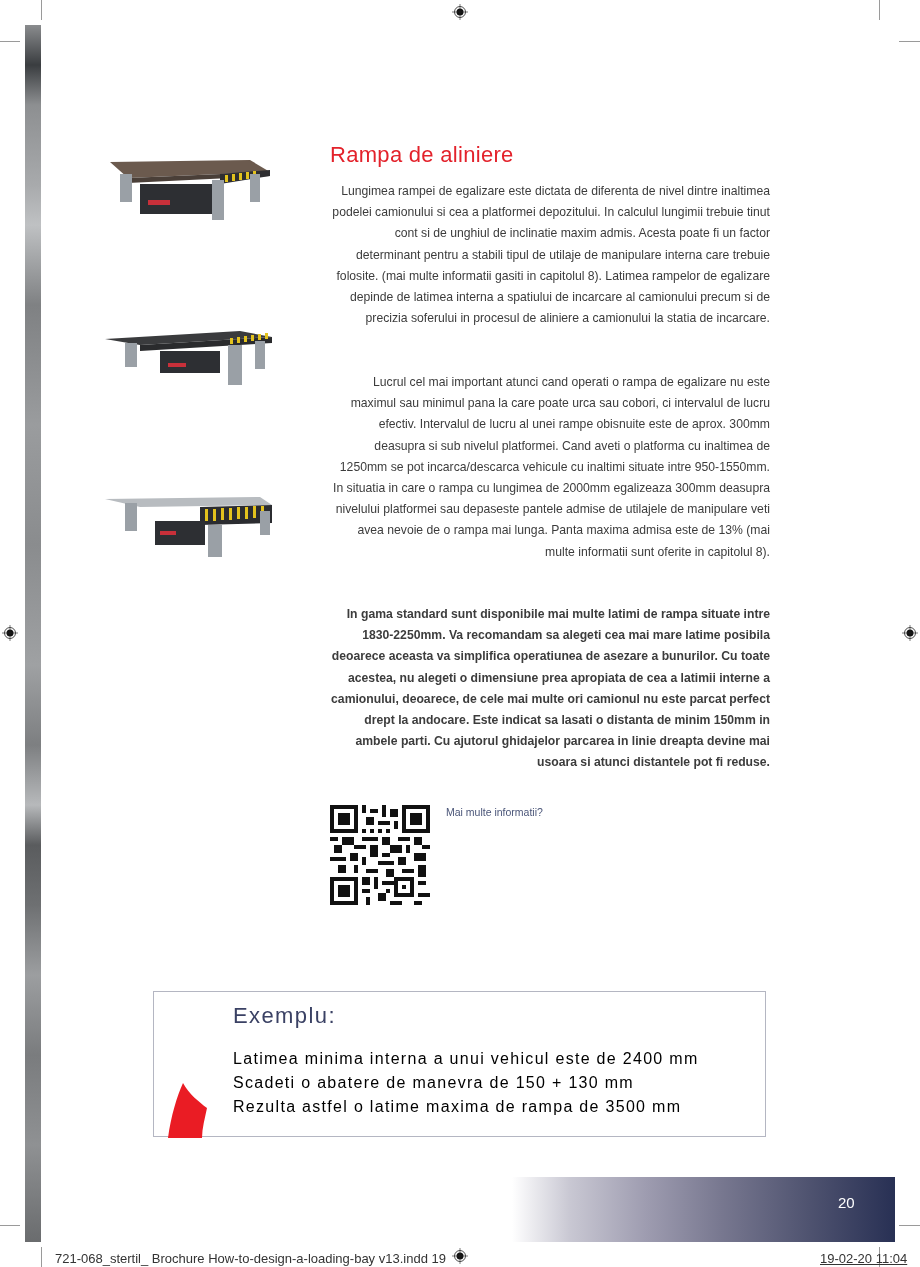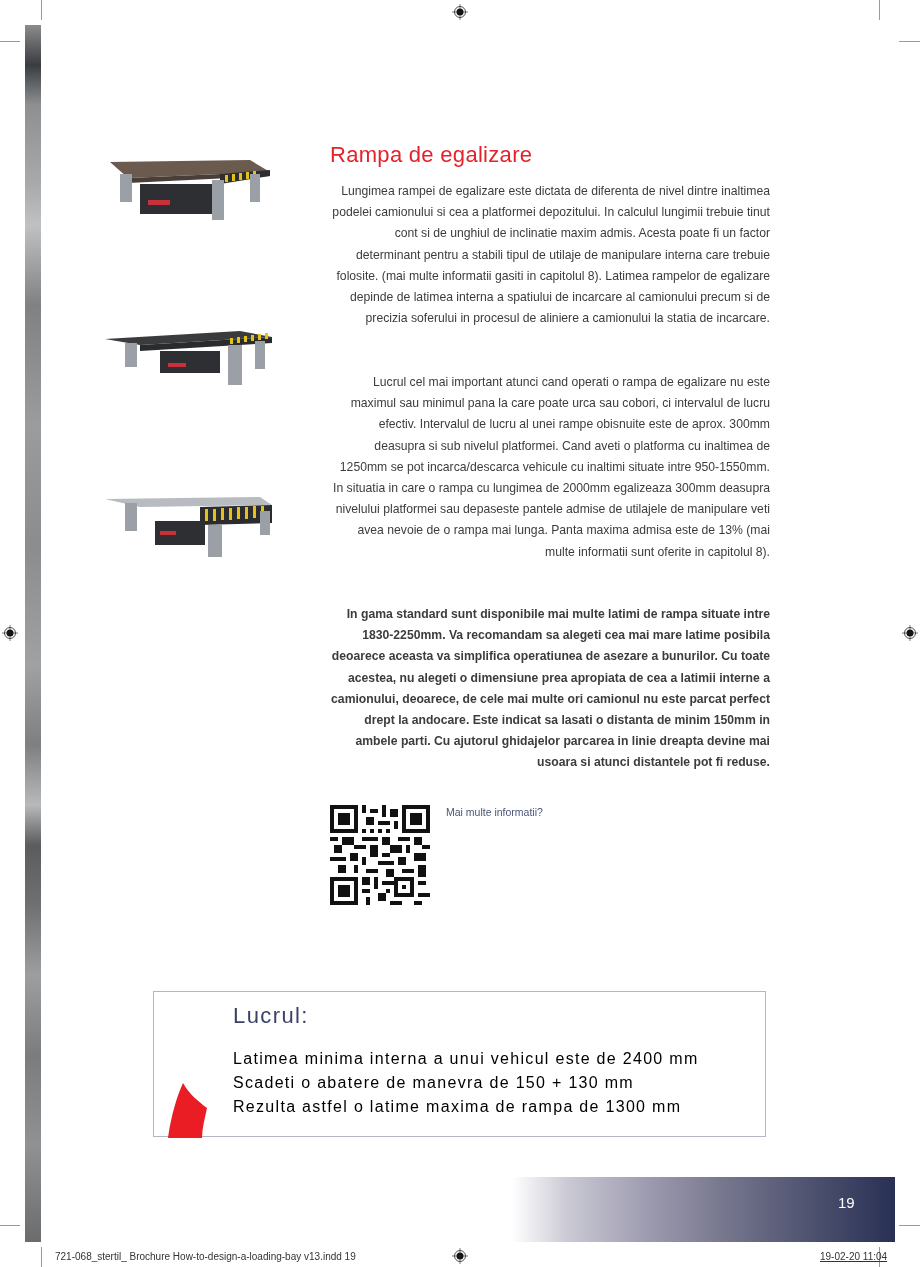--- a/index.html
+++ b/index.html
@@ -48,21 +48,21 @@
   }
   .red-shape { position: absolute; left: 165px; top: 1080px; width: 46px; height: 58px; }
   .footer-band {
     position: absolute; left: 512px; top: 1177px; width: 383px; height: 65px;
     background: linear-gradient(90deg, #ffffff 0%, #c9c8d3 15%, #9e9cb0 35%, #77778f 55%, #4e526f 78%, #283054 100%);
   }
   .page-number {
     position: absolute; left: 838px; top: 1194px; font-size: 15px; color: #ffffff;
   }
   .slug {
-    position: absolute; top: 1251px; font-size: 10px; color: #333;
+    position: absolute; top: 1251px; font-size: 13px; color: #333;
   }
 </style>
 </head>
 <body>
 
 <div class="crop" style="left:41px;top:0;width:1px;height:20px;"></div>
 <div class="crop" style="left:0;top:41px;width:20px;height:1px;"></div>
 <div class="crop" style="left:879px;top:0;width:1px;height:20px;"></div>
 <div class="crop" style="left:899px;top:41px;width:21px;height:1px;"></div>
 <div class="crop" style="left:41px;top:1247px;width:1px;height:20px;"></div>
@@ -144,21 +144,21 @@
       <rect x="153" y="21" width="3" height="12"></rect>
       <rect x="161" y="21" width="3" height="12"></rect>
     </g>
   <rect x="25" y="18" width="12" height="28" fill="#9aa0a6"></rect>
   <rect x="55" y="36" width="50" height="24" fill="#2d2f33"></rect>
   <rect x="60" y="46" width="16" height="4" fill="#c8303a"></rect>
   <rect x="108" y="40" width="14" height="32" fill="#9aa0a6"></rect>
   <rect x="160" y="26" width="10" height="24" fill="#9aa0a6"></rect>
 </svg>
 
-<h1 class="title">Rampa de egalizare</h1>
+<h1 class="title">Rampa de aliniere</h1>
 
 <div class="body-text" style="top:181px;">
   <p>Lungimea rampei de egalizare este dictata de diferenta de nivel dintre inaltimea podelei camionului si cea a platformei depozitului. In calculul lungimii trebuie tinut cont si de unghiul de inclinatie maxim admis. Acesta poate fi un factor determinant pentru a stabili tipul de utilaje de manipulare interna care trebuie folosite. (mai multe informatii gasiti in capitolul 8). Latimea rampelor de egalizare depinde de latimea interna a spatiului de incarcare al camionului precum si de precizia soferului in procesul de aliniere a camionului la statia de incarcare.</p>
 </div>
 <div class="body-text" style="top:372px;">
   <p>Lucrul cel mai important atunci cand operati o rampa de egalizare nu este maximul sau minimul pana la care poate urca sau cobori, ci intervalul de lucru efectiv. Intervalul de lucru al unei rampe obisnuite este de aprox. 300mm deasupra si sub nivelul platformei. Cand aveti o platforma cu inaltimea de 1250mm se pot incarca/descarca vehicule cu inaltimi situate intre 950-1550mm. In situatia in care o rampa cu lungimea de 2000mm egalizeaza 300mm deasupra nivelului platformei sau depaseste pantele admise de utilajele de manipulare veti avea nevoie de o rampa mai lunga. Panta maxima admisa este de 13% (mai multe informatii sunt oferite in capitolul 8).</p>
 </div>
 <div class="body-text" style="top:604px;font-weight:bold;">
   <p>In gama standard sunt disponibile mai multe latimi de rampa situate intre 1830-2250mm. Va recomandam sa alegeti cea mai mare latime posibila deoarece aceasta va simplifica operatiunea de asezare a bunurilor. Cu toate acestea, nu alegeti o dimensiune prea apropiata de cea a latimii interne a camionului, deoarece, de cele mai multe ori camionul nu este parcat perfect drept la andocare. Este indicat sa lasati o distanta de minim 150mm in ambele parti. Cu ajutorul ghidajelor parcarea in linie dreapta devine mai usoara si atunci distantele pot fi reduse.</p>
 </div>
@@ -223,25 +223,25 @@
       <rect x="9" y="23" width="1" height="2"></rect>
     <rect x="14" y="21" width="1" height="1"></rect>
       <rect x="22" y="22" width="3" height="1"></rect>
       <rect x="21" y="24" width="2" height="1"></rect>
       <rect x="15" y="24" width="3" height="1"></rect>
   </g>
 </svg>
 <div class="qr-label">Mai multe informatii?</div>
 
 <div class="example-box"></div>
-<div class="example-title">Lucrul:</div>
+<div class="example-title">Exemplu:</div>
 <div class="example-line" style="top:1050px;">Latimea minima interna a unui vehicul este de 2400 mm</div>
 <div class="example-line" style="top:1074px;">Scadeti o abatere de manevra de 150 + 130 mm</div>
-<div class="example-line" style="top:1098px;">Rezulta astfel o latime maxima de rampa de 1300 mm</div>
+<div class="example-line" style="top:1098px;">Rezulta astfel o latime maxima de rampa de 3500 mm</div>
 <svg class="red-shape" viewBox="0 0 46 58">
   <path d="M3,58 C6,36 12,16 18,3 C24,14 34,22 42,28 C40,38 37,48 37,58 Z" fill="#ea1c24"></path>
 </svg>
 
 <div class="footer-band"></div>
-<div class="page-number">19</div>
+<div class="page-number">20</div>
 
 <div class="slug" style="left:55px;">721-068_stertil_ Brochure How-to-design-a-loading-bay v13.indd   19</div>
 <div class="slug" style="left:820px;text-decoration:underline;">19-02-20   11:04</div>
 
 </body></html>

